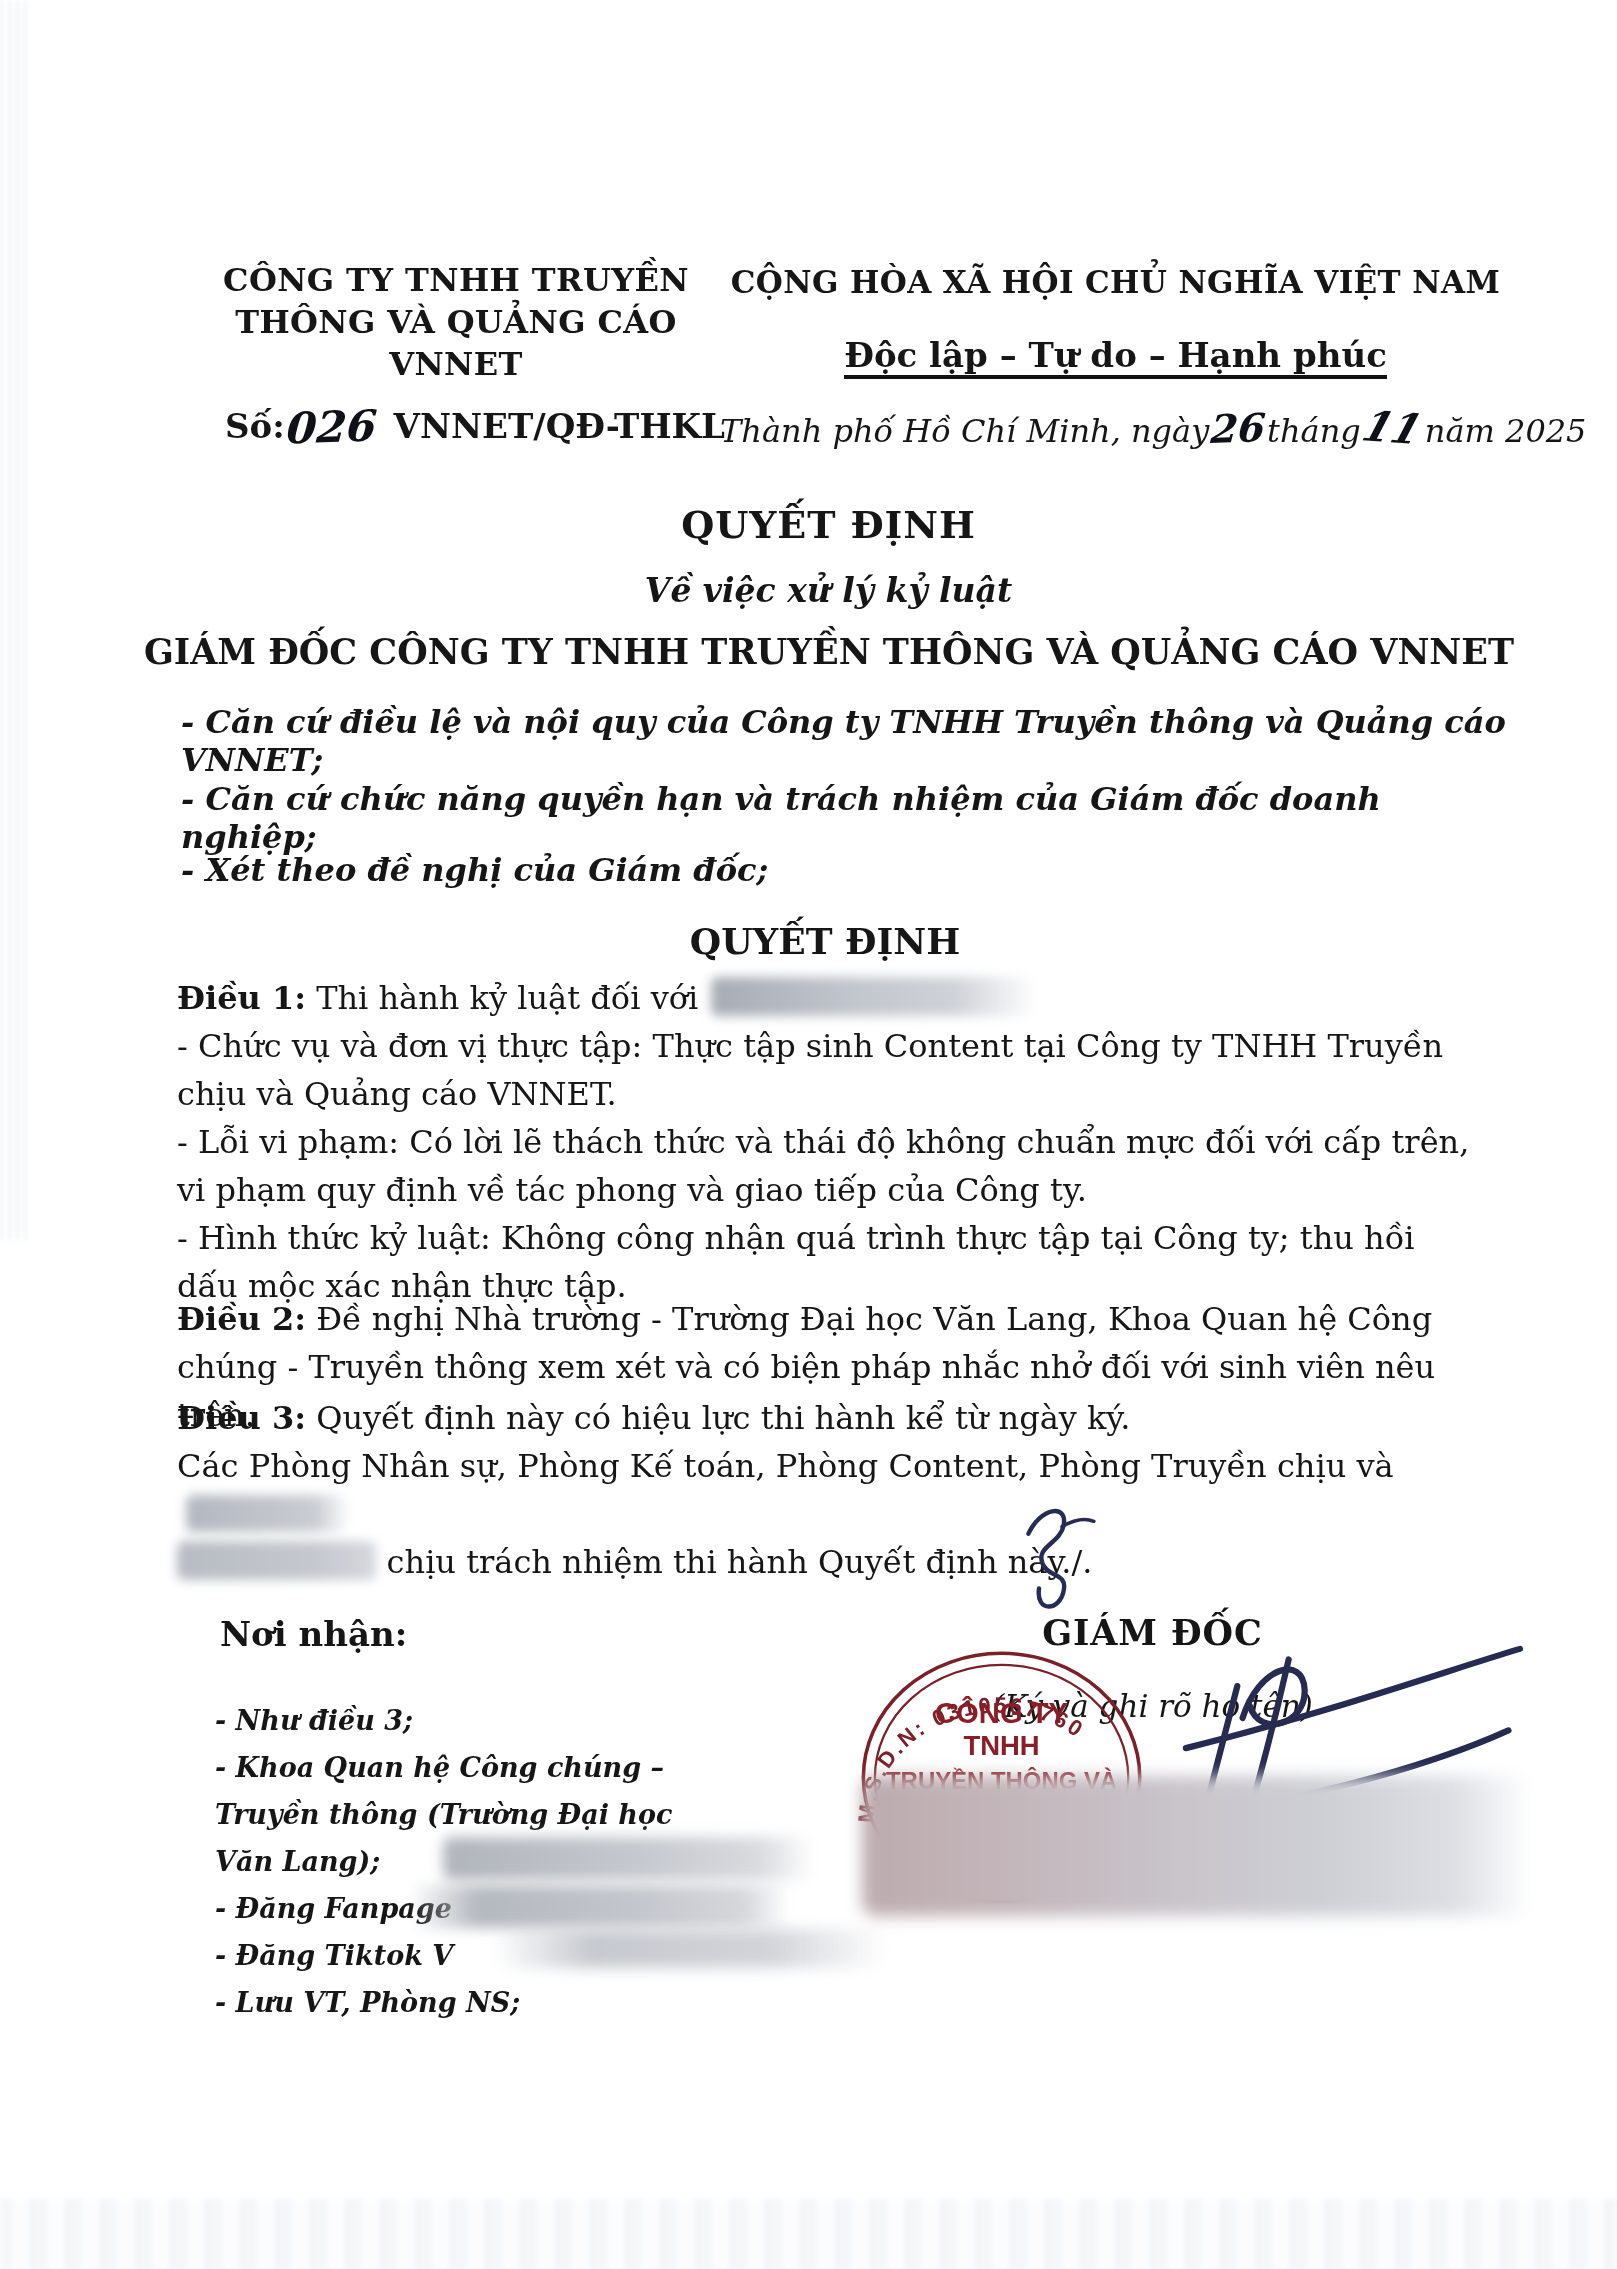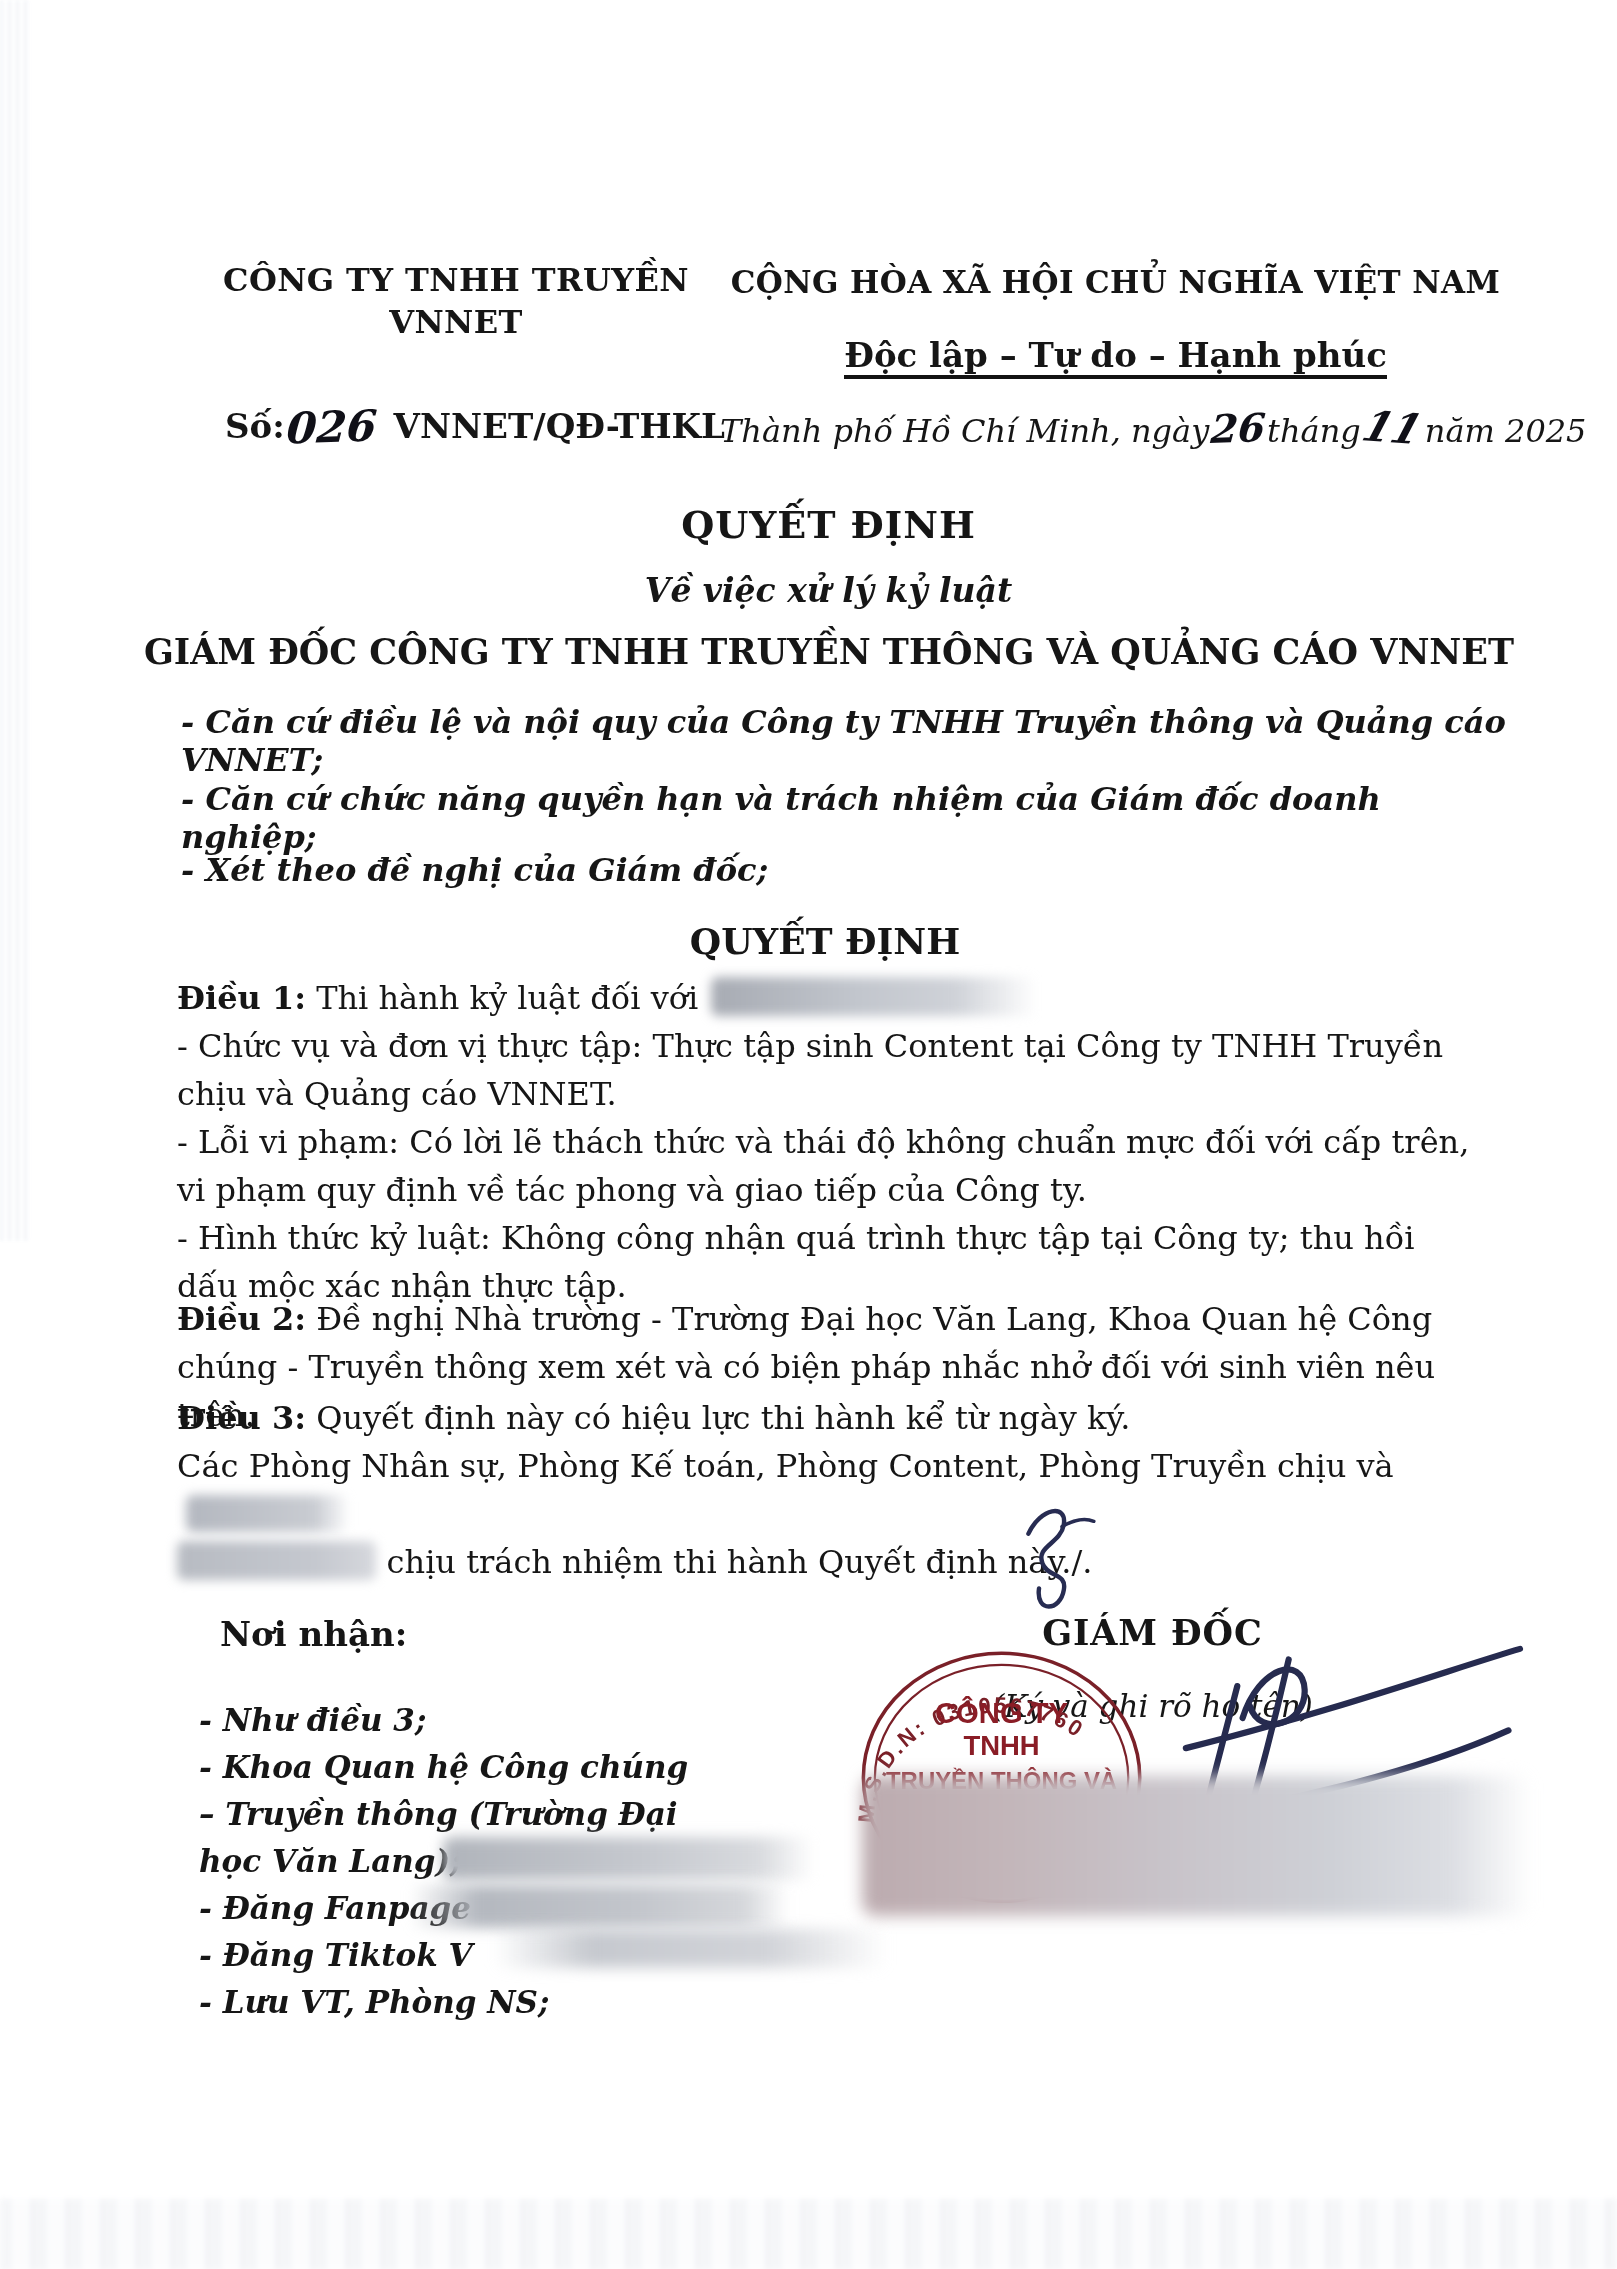--- a/index.html
+++ b/index.html
@@ -51,36 +51,37 @@
   .r-fan{position:absolute;left:443px;top:1837px;width:371px;height:43px;border-radius:8.9px;filter:blur(6.2px);
     background:linear-gradient(90deg,#b0b4bb,#c6c9cf 55%,#d8dade 85%,rgba(235,236,240,0));}
   .r-tik{position:absolute;left:410px;top:1885px;width:379px;height:43px;border-radius:8.9px;filter:blur(6.2px);
     background:linear-gradient(90deg,rgba(240,240,243,0),#b4b8bf 18%,#c3c6cc 60%,#d5d7db 88%,rgba(235,236,240,0));}
   .r-ns{position:absolute;left:493px;top:1929px;width:395px;height:39px;border-radius:8.9px;filter:blur(7px);
     background:linear-gradient(90deg,rgba(240,240,243,0),#c6c9cf 25%,#d2d4d9 70%,rgba(238,239,242,0));}
   .r-big{position:absolute;left:862px;top:1776px;width:670px;height:140px;border-radius:14px;filter:blur(8px);
     background:linear-gradient(90deg,#bcabaf 0%,#c3b6ba 22%,#c8c3c9 45%,#ced0d6 70%,#dcdee3 88%,rgba(242,243,246,0));}
   
   .noinhan{left:220px;top:1614px;font-size:34px;}
-  .recips{left:199px;top:1697px;width:497px;font-size:31px;line-height:47px;}
+  .recips{left:215px;top:1697px;width:497px;font-size:27px;line-height:47px;}
   .recips p{margin:0;}
   .sig-block{left:922px;top:1612px;width:461px;}
   .sig-title{font-size:35px;letter-spacing:0.9px;}
   .sig-note{margin-top:35px;font-size:31px;}
   svg text{font-family:"Liberation Sans","DejaVu Sans",sans-serif;}
 </style>
 </head>
 <body>
 
 <div id="page">
   <div class="edge-left"></div>
   <div class="edge-bottom"></div>
 
   <div class="abs company ctr b">
     <div>CÔNG TY TNHH TRUYỀN</div>
+    <div>THÔNG VÀ QUẢNG CÁO</div>
     <div>VNNET</div>
   </div>
   <div class="abs so-line">
     <span>Số:</span><span class="hand so-num">026</span>
     <span>VNNET/QĐ-THKL</span>
   </div>
 
   <div class="abs hdr-right ctr">
     <div class="national b">CỘNG HÒA XÃ HỘI CHỦ NGHĨA VIỆT NAM</div>
     <div class="motto b">

